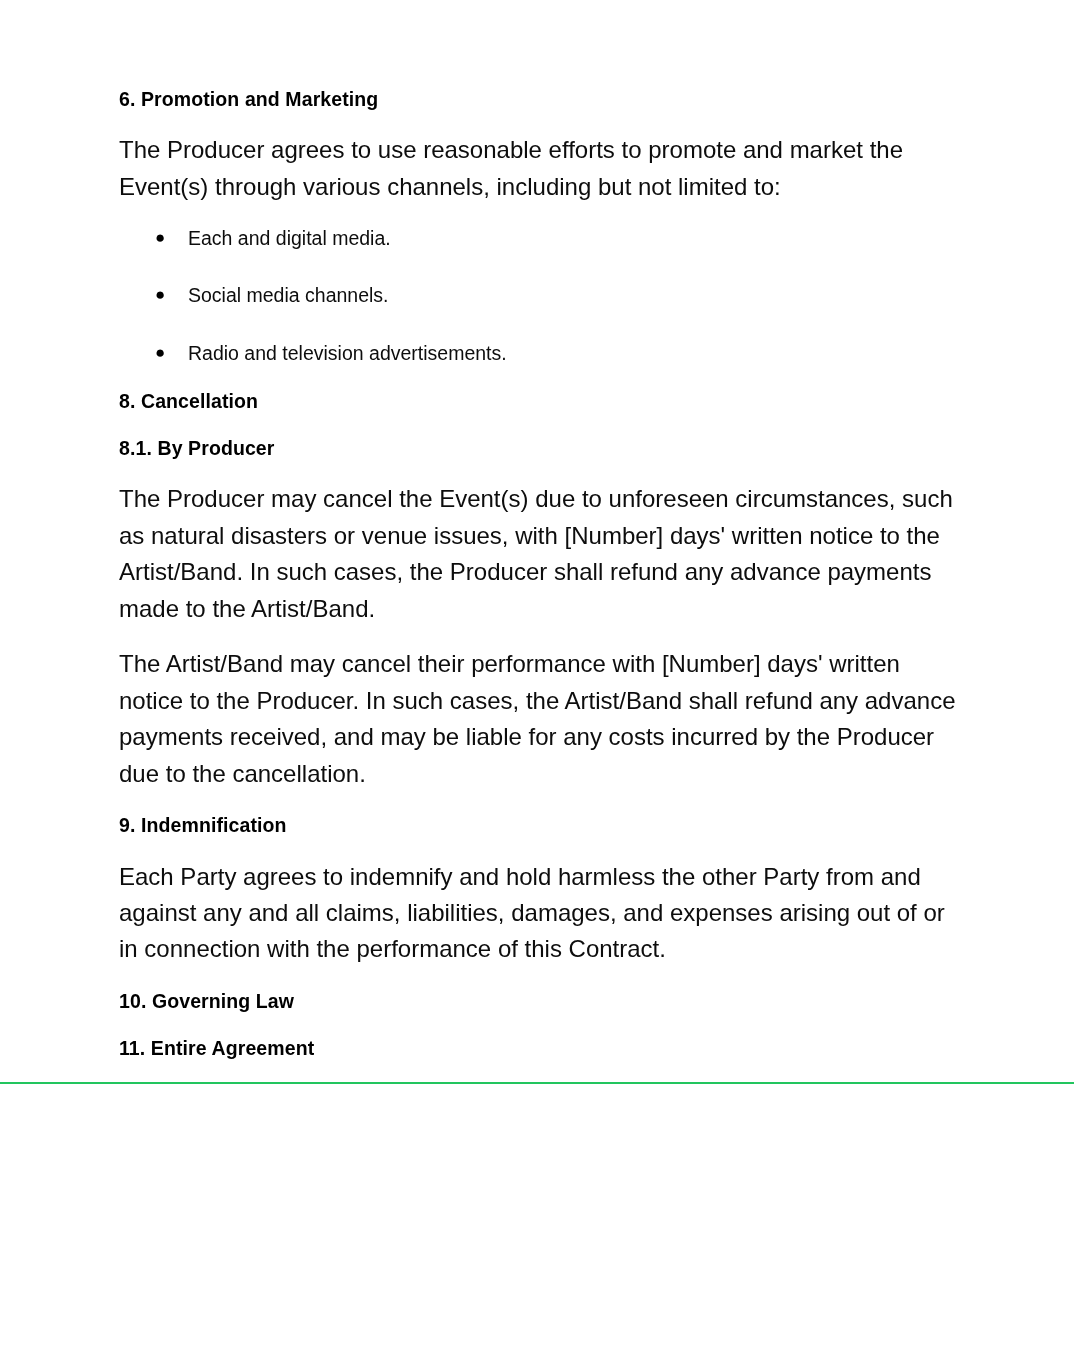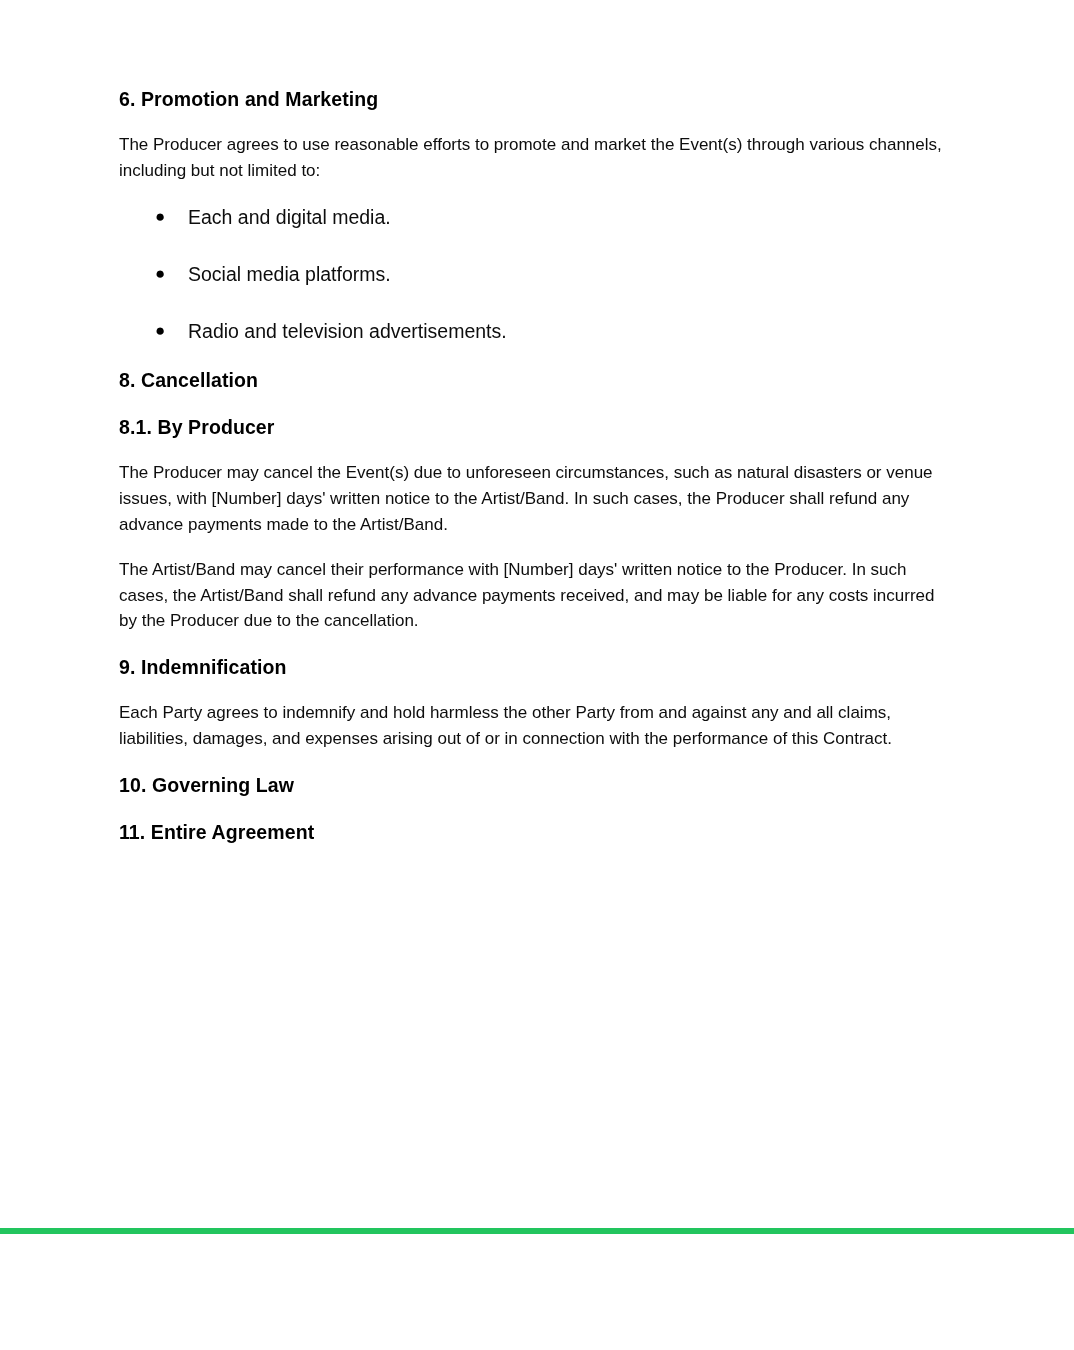--- a/index.html
+++ b/index.html
@@ -6,42 +6,42 @@
     margin: 0;
     padding: 0;
     background: #ffffff;
   }
   body {
     font-family: "Liberation Sans", sans-serif;
   }
   .page {
     position: relative;
     width: 1074px;
-    height: 1234px;
+    height: 1084px;
     background: #ffffff;
     box-sizing: border-box;
     overflow: hidden;
-    border-bottom: 6px solid #22c55e;
+    border-bottom: 2px solid #22c55e;
   }
   .content {
     position: absolute;
     left: 119px;
     top: 85px;
     width: 838px;
   }
   .h-section {
     font-size: 19.5px;
     font-weight: bold;
     color: #000000;
     line-height: 1.45;
     letter-spacing: 0.1px;
     margin: 0 0 19px 0;
   }
   .para {
-    font-size: 17px;
+    font-size: 24px;
     font-weight: normal;
     color: #0d0d0d;
     line-height: 1.52;
     margin: 3px 0 19px 0;
   }
   .bullet-list {
     list-style: none;
     margin: 0 0 19px 0;
     padding: 0;
   }
@@ -84,21 +84,21 @@
     <h2 class="h-section">6. Promotion and Marketing</h2>
     <p class="para">The Producer agrees to use reasonable efforts to promote and market the Event(s) through various channels, including but not limited to:</p>
 
     <ul class="bullet-list">
       <li class="bullet-item">
         <span class="bullet-marker">●</span>
         <span>Each and digital media.</span>
       </li>
       <li class="bullet-item">
         <span class="bullet-marker">●</span>
-        <span>Social media platforms.</span>
+        <span>Social media channels.</span>
       </li>
       <li class="bullet-item">
         <span class="bullet-marker">●</span>
         <span>Radio and television advertisements.</span>
       </li>
     </ul>
 
 
     <h2 class="h-section">8. Cancellation</h2>
 

